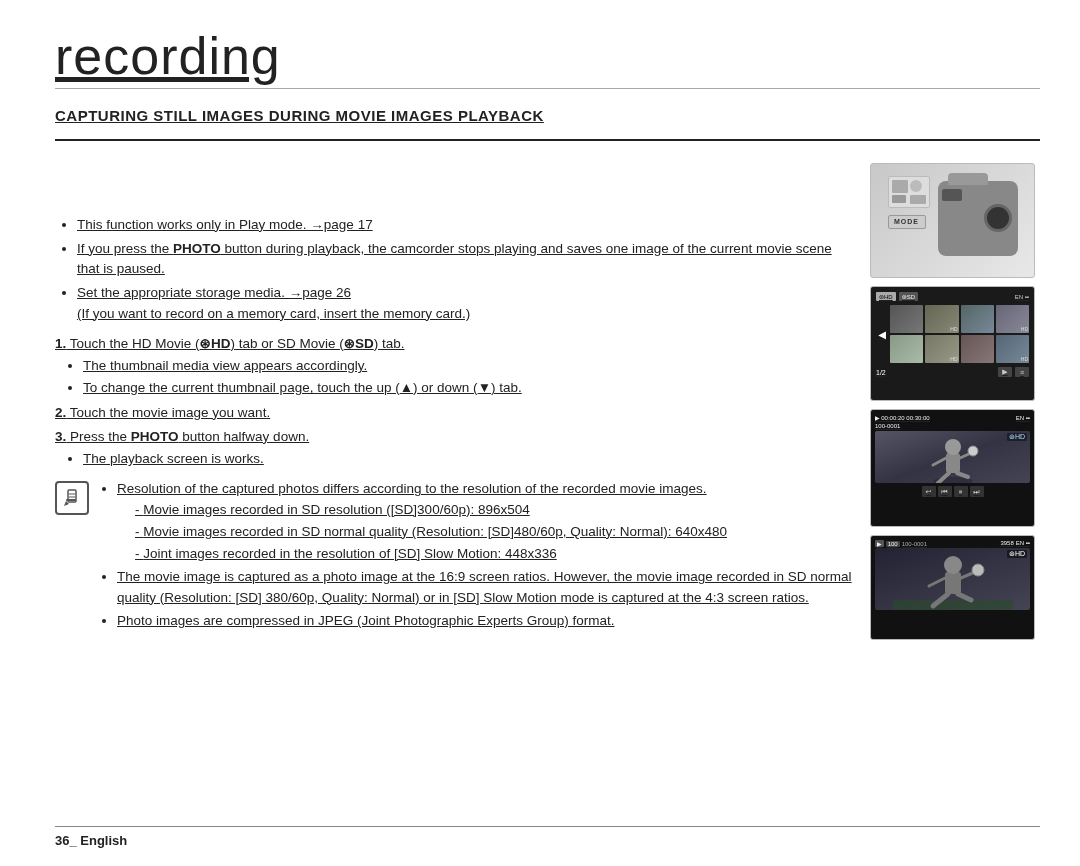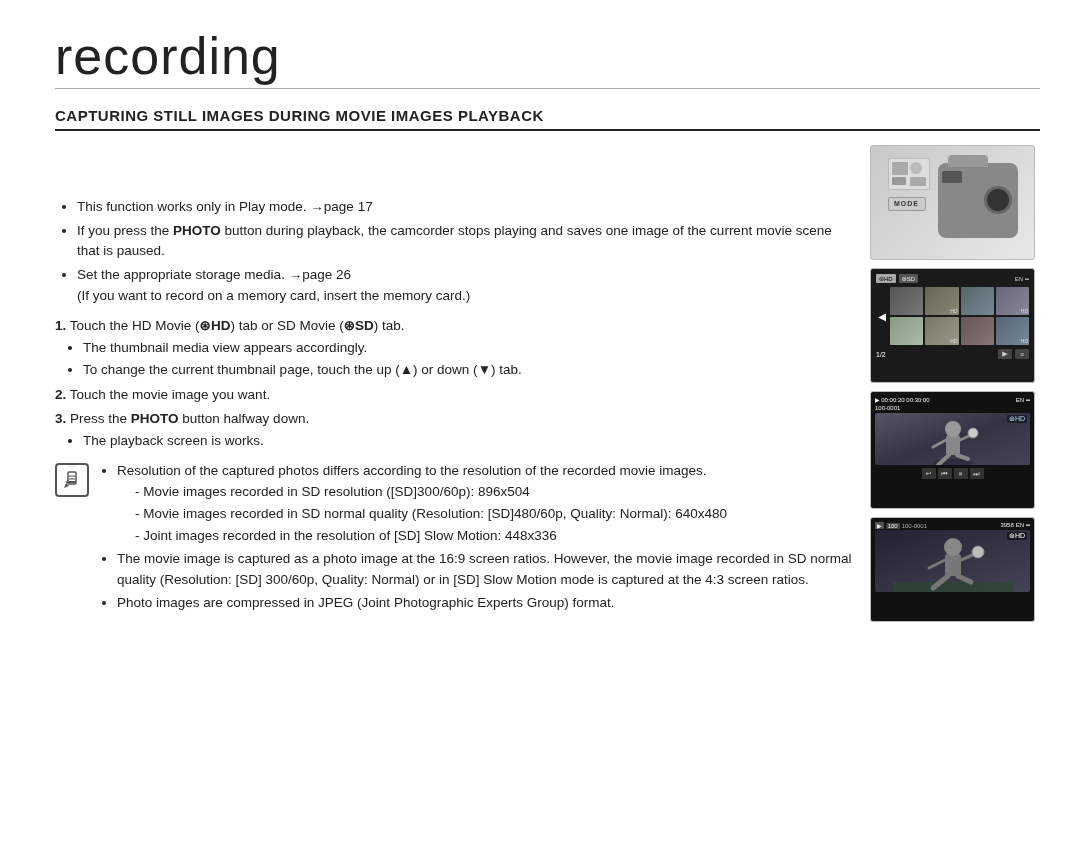--- a/index.html
+++ b/index.html
@@ -12,20 +12,21 @@
       color: #222;
       overflow: hidden;
       position: relative;
     }
 
     .page-container {
       width: 1080px;
       height: 866px;
       padding: 30px 40px 20px 55px;
       position: relative;
+      text-decoration: underline;
     }
 
     
     .page-title {
       font-size: 52px;
       font-weight: 300;
       letter-spacing: 1px;
       color: #222;
       font-family: Arial, sans-serif;
       line-height: 1;
@@ -37,22 +38,22 @@
       margin-bottom: 18px;
     }
 
     
     .section-heading {
       font-size: 15px;
       font-weight: 900;
       text-transform: uppercase;
       letter-spacing: 0.5px;
       border-bottom: 2px solid #222;
-      padding-bottom: 5px;
-      margin-bottom: 14px;
+      padding-bottom: 15px;
+      margin-bottom: 22px;
     }
 
     
     .content-area {
       display: flex;
       gap: 18px;
       align-items: flex-end;
     }
     .left-col {
       flex: 1;
@@ -298,21 +299,21 @@
         <div class="note-content">
           <ul>
             <li>
               Resolution of the captured photos differs according to the resolution of the recorded movie images.
               <ul>
                 <li>Movie images recorded in SD resolution ([SD]300/60p): 896x504</li>
                 <li>Movie images recorded in SD normal quality (Resolution: [SD]480/60p, Quality: Normal): 640x480</li>
                 <li>Joint images recorded in the resolution of [SD] Slow Motion: 448x336</li>
               </ul>
             </li>
-            <li>The movie image is captured as a photo image at the 16:9 screen ratios. However, the movie image recorded in SD normal quality (Resolution: [SD] 300/60p, Quality: Normal) or in [SD] Slow Motion mode is captured at the 4:3 screen ratios.</li>
+            <li>The movie image is captured as a photo image at the 16:9 screen ratios. However, the movie image recorded in SD normal quality (Resolution: [SD] 380/60p, Quality: Normal) or in [SD] Slow Motion mode is captured at the 4:3 screen ratios.</li>
             <li>Photo images are compressed in JPEG (Joint Photographic Experts Group) format.</li>
           </ul>
         </div>
       </div>
 
     </div>
 
     <div class="right-col">
 
       <div class="cam-screenshot screen-1">
@@ -453,14 +454,17 @@
             <circle cx="85" cy="20" r="6" fill="#bbb" stroke="#888" stroke-width="1"></circle>
           </svg>
           <div style="position:absolute;top:2px;right:3px;color:#fff;font-size:7px;background:rgba(0,0,0,0.5);padding:0 2px;border-radius:1px;">⊛HD</div>
         </div>
       </div>
 
     </div>
 
   </div>
 
+  <div class="page-footer">
+    <div class="footer-page">36_ English</div>
+  </div>
 
 </div>
 
 </body></html>

